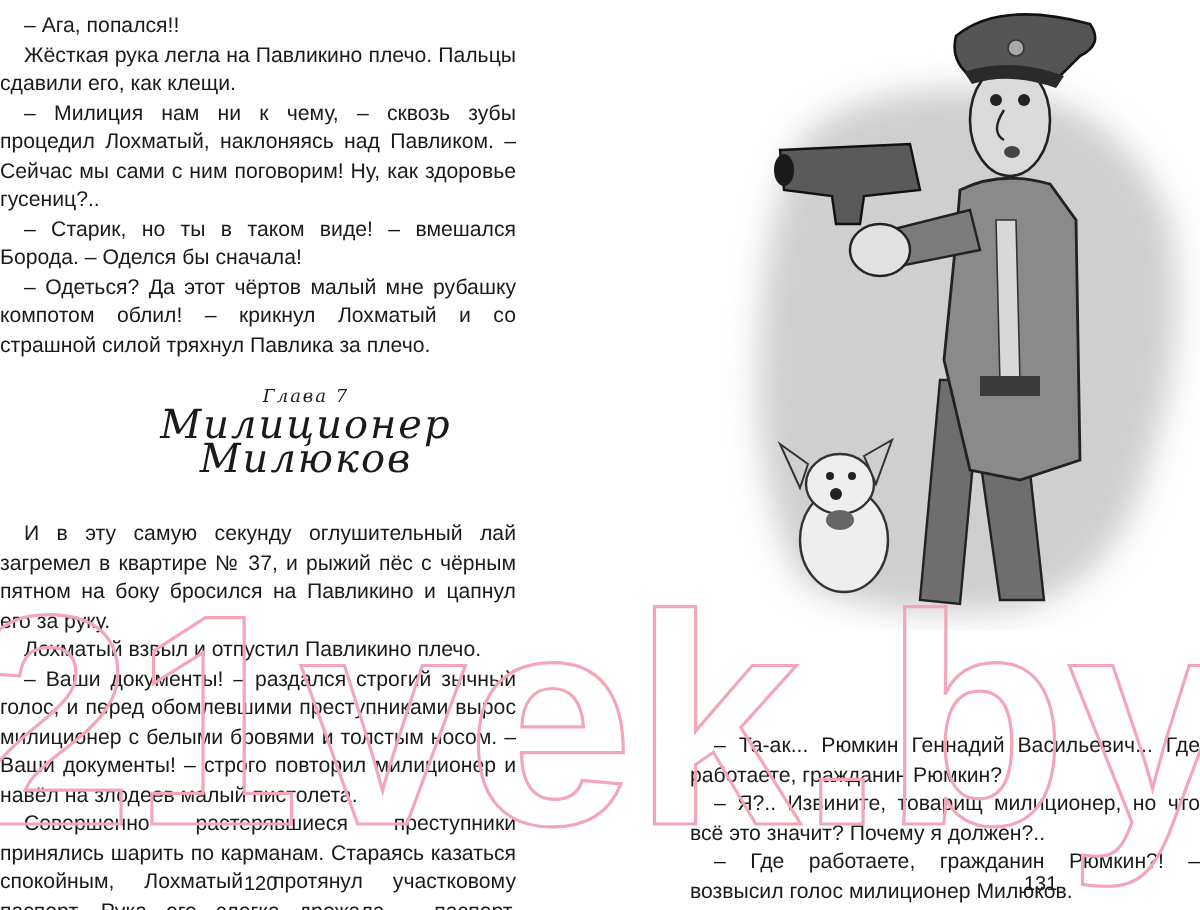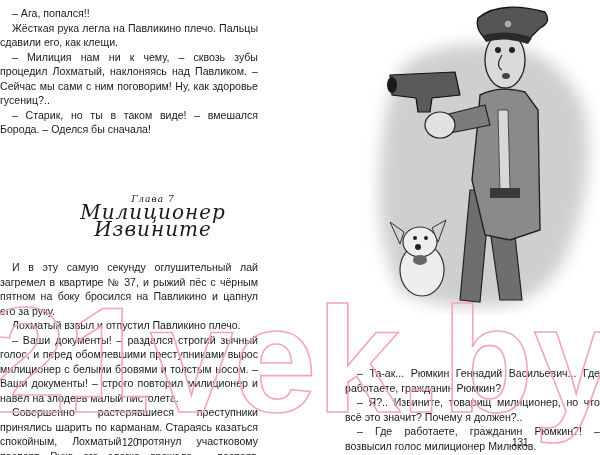--- a/index.html
+++ b/index.html
@@ -25,26 +25,27 @@
 </style>
 </head>
 <body>
 
 <div class="page" id="left">
   <div class="text" id="left-top">
     <p>– Ага, попался!!</p>
     <p>Жёсткая рука легла на Павликино плечо. Пальцы сдавили его, как клещи.</p>
     <p>– Милиция нам ни к чему, – сквозь зубы процедил Лохматый, наклоняясь над Павликом. – Сейчас мы сами с ним поговорим! Ну, как здоровье гусениц?..</p>
     <p>– Старик, но ты в таком виде! – вмешался Борода. – Оделся бы сначала!</p>
+    <p>– Одеться? Да этот чёртов малый мне рубашку компотом облил! – крикнул Лохматый и со страшной силой тряхнул Павлика за плечо.</p>
   </div>
 
   <div id="chapter">
     <div class="num">Глава 7</div>
     <div class="t1">Милиционер</div>
-    <div class="t2">Извините</div>
+    <div class="t2">Милюков</div>
   </div>
 
   <div class="text" id="left-bottom">
     <p>И в эту самую секунду оглушительный лай загремел в квартире № 37, и рыжий пёс с чёрным пятном на боку бросился на Павликино и цапнул его за руку.</p>
     <p>Лохматый взвыл и отпустил Павликино плечо.</p>
     <p>– Ваши документы! – раздался строгий зычный голос, и перед обомлевшими преступниками вырос милиционер с белыми бровями и толстым носом. – Ваши документы! – строго повторил милиционер и навёл на злодеев малый пистолета.</p>
     <p>Совершенно растерявшиеся преступники принялись шарить по карманам. Стараясь казаться спокойным, Лохматый протянул участковому паспорт. Рука его слегка дрожала – паспорт, несомненно, был фальшивый.</p>
 
   </div>
 

